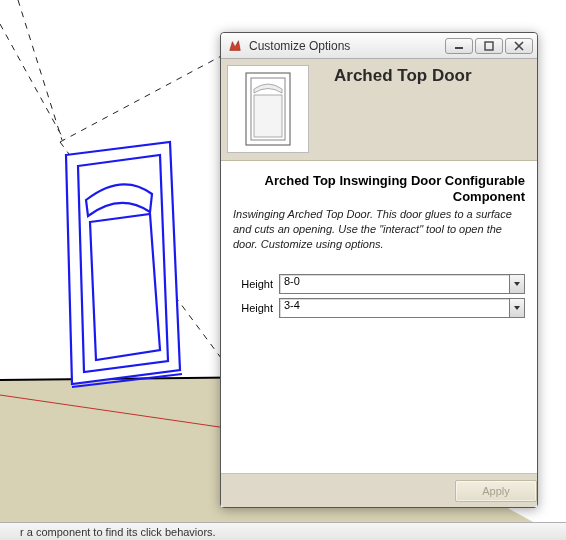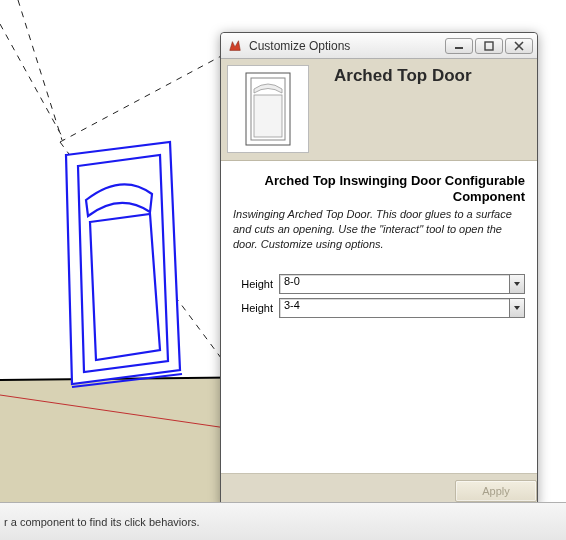--- a/index.html
+++ b/index.html
@@ -178,25 +178,25 @@
     font-size: 11px;
     border-radius: 2px;
     cursor: default;
     box-shadow: inset 0 0 0 1px rgba(255,255,255,0.5);
   }
 
   .status-bar {
     position: absolute;
     left: 0; bottom: 0;
     width: 100%;
-    height: 38px;
+    height: 18px;
     border-top: 1px solid #b0b0b0;
     background: linear-gradient(to bottom,#f6f6f6,#e6e6e6);
     display: flex; align-items: center;
-    padding: 0 4px;
+    padding: 0 20px;
     font-size: 11px;
     color: #333;
     z-index: 0;
   }
 </style>
 </head>
 <body>
 
 <div class="viewport">
   <svg viewBox="0 0 566 540">

